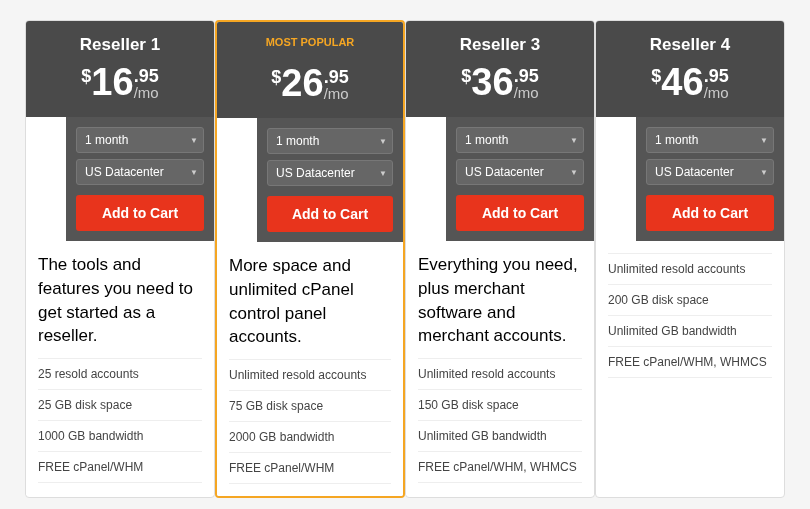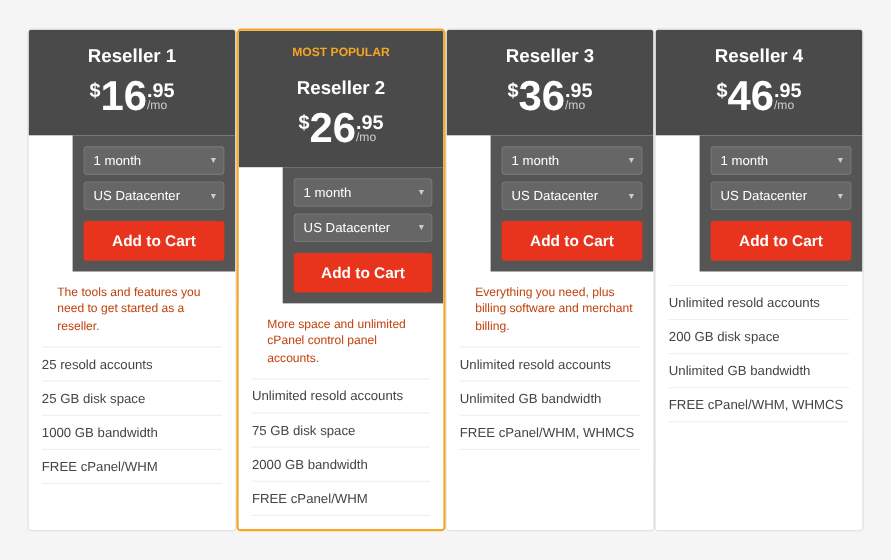--- a/index.html
+++ b/index.html
@@ -70,21 +70,21 @@
       display: flex;
       flex-direction: column;
       align-items: flex-start;
       margin-top: 4px;
     }
     .price-cents {
       font-size: 18px;
       font-weight: bold;
     }
     .price-mo {
-      font-size: 11px;
+      font-size: 15px;
       color: #ccc;
     }
     .plan-controls {
       background: #555;
       padding: 10px 10px;
       margin-left: 40px;
     }
     .select-wrapper {
       position: relative;
       margin-bottom: 6px;
@@ -120,25 +120,24 @@
       font-size: 14px;
       font-weight: bold;
       cursor: pointer;
       margin-top: 4px;
     }
     .plan-features {
       padding: 12px 12px;
       background: #fff;
     }
     .plan-description {
-      font-size: 11px;
-      color: #c2410c;
+      font-size: 17px;
+      color: #000000;
       margin-bottom: 10px;
       line-height: 1.4;
-      margin-left: 14px;
     }
     .feature-item {
       padding: 8px 0;
       border-top: 1px solid #eee;
       font-size: 12px;
       color: #444;
     }
     .feature-item:last-child {
       border-bottom: 1px solid #eee;
     }
@@ -177,21 +176,20 @@
       <div class="plan-description">The tools and features you need to get started as a reseller.</div>
       <div class="feature-item">25 resold accounts</div>
         <div class="feature-item">25 GB disk space</div>
         <div class="feature-item">1000 GB bandwidth</div>
         <div class="feature-item">FREE cPanel/WHM</div>
     </div>
   </div>
     <div class="plan-card popular">
     <div class="plan-header">
       <div class="most-popular-label">Most Popular</div>
-      <div class="plan-name">Reseller 2</div>
       <div class="plan-price">
         <span class="price-dollar">$</span>
         <span class="price-amount">26</span>
         <div class="price-cents-mo">
           <span class="price-cents">.95</span>
           <span class="price-mo">/mo</span>
         </div>
       </div>
     </div>
     <div class="plan-controls">
@@ -235,22 +233,23 @@
         </select>
       </div>
       <div class="select-wrapper">
         <select>
           <option selected="">US Datacenter</option><option>EU Datacenter</option>
         </select>
       </div>
       <button class="add-to-cart-btn">Add to Cart</button>
     </div>
     <div class="plan-features">
-      <div class="plan-description">Everything you need, plus billing software and merchant billing.</div>
+      <div class="plan-description">Everything you need, plus merchant software and merchant accounts.</div>
       <div class="feature-item">Unlimited resold accounts</div>
+        <div class="feature-item">150 GB disk space</div>
         <div class="feature-item">Unlimited GB bandwidth</div>
         <div class="feature-item">FREE cPanel/WHM, WHMCS</div>
     </div>
   </div>
     <div class="plan-card">
     <div class="plan-header">
 
       <div class="plan-name">Reseller 4</div>
       <div class="plan-price">
         <span class="price-dollar">$</span>

